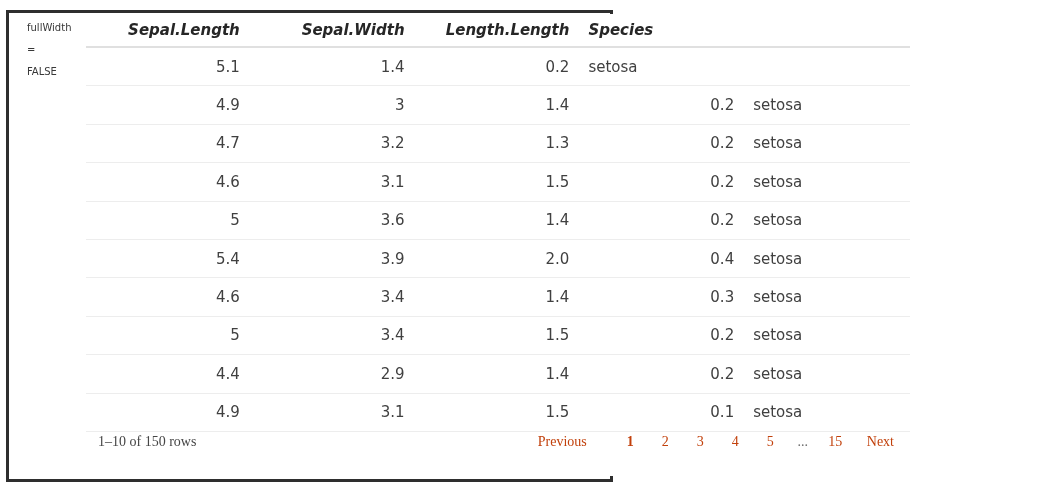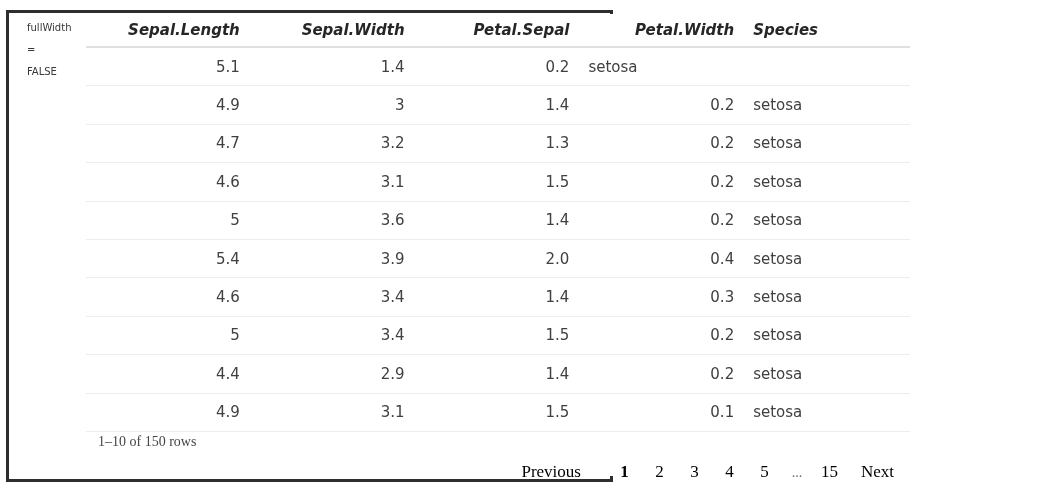--- a/index.html
+++ b/index.html
@@ -64,27 +64,26 @@
     box-sizing: border-box;
     padding-top: 2px;
     font-size: 14px;
     color: #454545;
     font-family: Liberation Serif, serif;
   }
   .page-info { margin-left: 12px; }
   .page-nav { display: flex; align-items: center; margin-right: 16px; }
   button.page-btn {
     font-family: inherit;
-    font-size: 17px;
+    font-size: 14px;
     background: none;
     border: none;
-    color: #000000;
+    color: #c2410c;
     padding: 0;
     cursor: pointer;
-    margin-top: 28px;
   }
   .prev { color: #b9b9b9; margin-right: 26px; cursor: default; }
   .page-num { min-width: 35px; text-align: center; }
   .current { font-weight: bold; color: #303030; }
   .ellipsis { min-width: 30px; text-align: center; color: #6e6e6e; display: inline-block; }
   .next { margin-left: 14px; }
 </style>
 </head>
 <body>
 
@@ -93,22 +92,21 @@
 <div class="annotation">
   <div>fullWidth</div>
   <div>=</div>
   <div>FALSE</div>
 </div>
 
 <div class="reactable">
   <div class="thead">
     <div class="col num th">Sepal.Length</div>
     <div class="col num th">Sepal.Width</div>
-    <div class="col num th">Petal.Sepal</div>
-    <div class="col num th">Petal.Width</div>
+    <div class="col num th">Length.Length</div>
     <div class="col species th">Species</div>
   </div>
 
   <div id="tbody">
       <div class="tr">
         <div class="col num">5.1</div>
         <div class="col num">1.4</div>
         <div class="col num">0.2</div>
         <div class="col species">setosa</div>
       </div>

